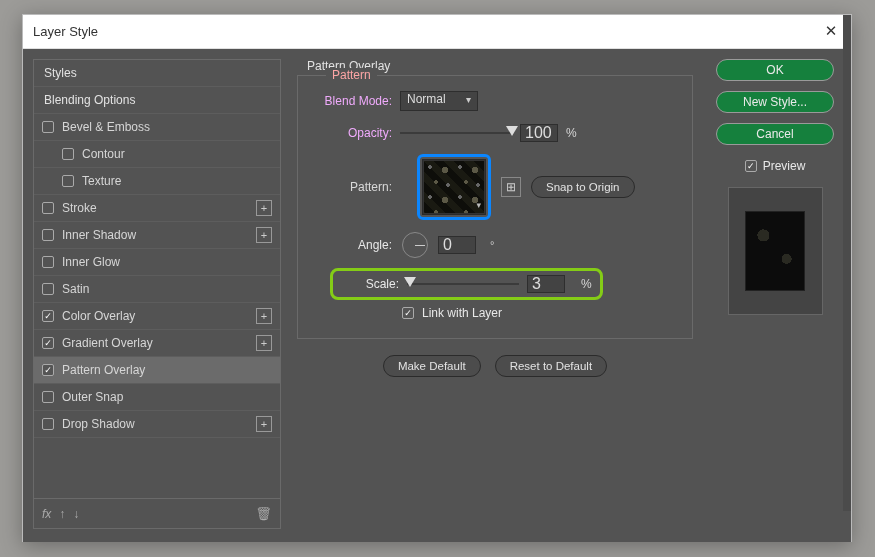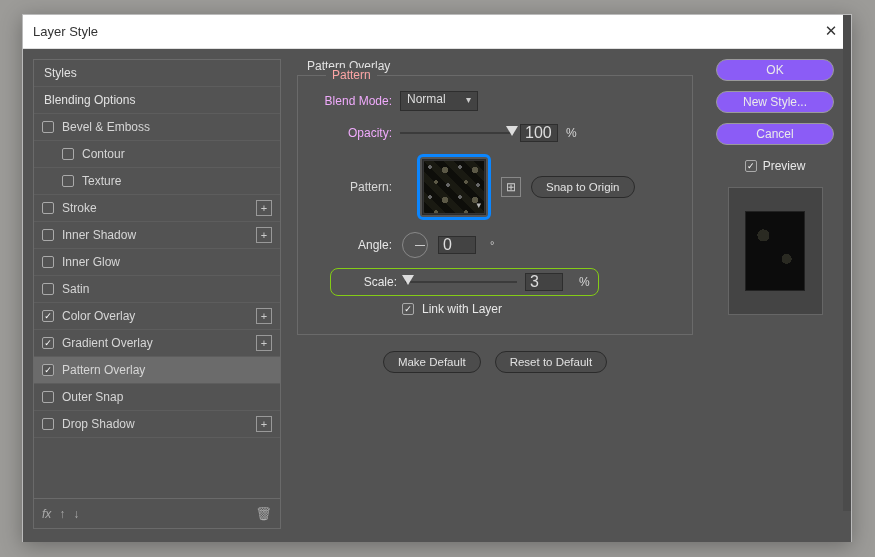--- a/index.html
+++ b/index.html
@@ -60,33 +60,33 @@
 }
 .icon-box { width:20px; height:20px; border:1px solid #888; display:flex; align-items:center; justify-content:center; font-size:12px; color:#ccc; cursor:pointer;}
 .btn { height:22px; padding: 0 14px; border:1px solid #2b2b2b; border-radius:11px; background:#4c4c4c; color:#e2e2e2; font-size:11.5px; display:inline-flex; align-items:center; cursor:pointer;}
 
 .angle-row { display:flex; align-items:center; gap:10px; margin-bottom:10px;}
 .angle-row .lbl { width:80px; text-align:right;}
 .angle-dial { width:26px; height:26px; border:1px solid #888; border-radius:50%; position:relative; cursor:pointer;}
 .angle-dial::after { content:""; position:absolute; left:50%; top:50%; width:10px; height:1px; background:#ccc; transform-origin:left center; transform: rotate(0deg);}
 .deg { font-size:11px; color:#ccc; margin-left:4px;}
 
-.scale-hl { border:1px solid #84cc16; border-radius:8px; padding: 4px 8px; display:flex; align-items:center; gap:8px;}
+.scale-hl { border:3px solid #84cc16; border-radius:8px; padding: 4px 8px; display:flex; align-items:center; gap:8px;}
 .scale-hl .lbl { width:58px; text-align:right; margin-right:0;}
 .scale-hl .slider { width:112px;}
 
 .link-row { display:flex; align-items:center; gap:8px; margin: 6px 0 0 90px;}
 .link-row .chk { width:12px; height:12px; border:1px solid #aaa; border-radius:2px; background:#555; display:flex; align-items:center; justify-content:center;}
 .link-row .chk::after { content:"✓"; color:#fff; font-size:9px;}
 
 .defaults { display:flex; justify-content:center; gap:14px; margin-top:16px;}
 
 
 .right { width: 132px; display:flex; flex-direction:column; align-items:center; gap:10px; }
-.rbtn { width: 118px; height: 22px; border:1px solid #9a9a9a; border-radius:12px; background:#8b5cf6; color:#eaeaea; font-size:12px; display:flex; align-items:center; justify-content:center; cursor:pointer;}
+.rbtn { width: 118px; height: 22px; border:1px solid #9a9a9a; border-radius:12px; background:#15803d; color:#eaeaea; font-size:12px; display:flex; align-items:center; justify-content:center; cursor:pointer;}
 .preview-row { display:flex; align-items:center; gap:6px; margin-top:4px;}
 .preview-row .chk { width:12px; height:12px; border:1px solid #aaa; border-radius:2px; background:#555; display:flex; align-items:center; justify-content:center; cursor:pointer;}
 .preview-row .chk::after { content:"✓"; color:#fff; font-size:9px;}
 .preview-box { width:95px; height:128px; background:#444; border:1px solid #666; margin-top:4px; display:flex; align-items:center; justify-content:center;}
 .preview-inner { width:60px; height:80px; background:
   radial-gradient(circle at 30% 30%, #2a2a22 6px, transparent 6px),
   radial-gradient(circle at 70% 60%, #2a2a22 5px, transparent 5px),
   #0c0c0c;
   border:1px solid #222;
 }

